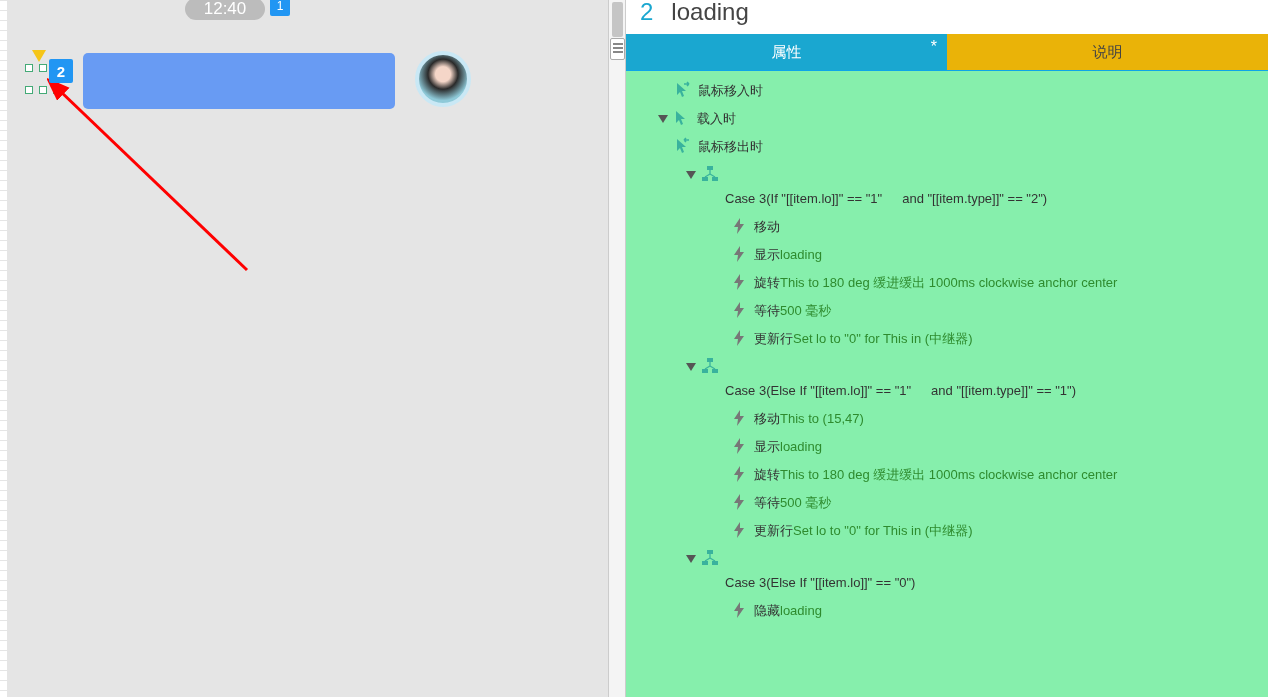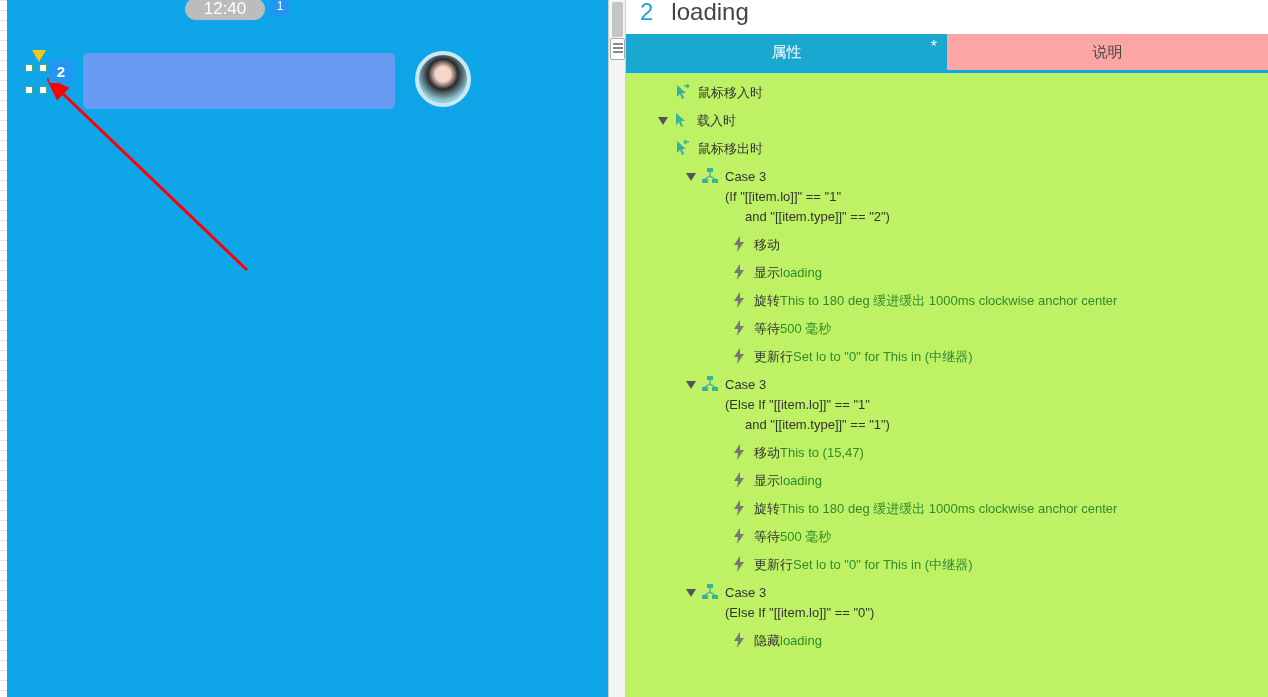--- a/index.html
+++ b/index.html
@@ -1,20 +1,20 @@
 <!DOCTYPE html>
 <html><head>
 <meta charset="utf-8">
 <style>
 * { box-sizing: border-box; margin: 0; padding: 0; }
 body { font-family: "Microsoft YaHei", Arial, sans-serif; font-size: 13px; color: #333; background: #fff; width: 1268px; height: 697px; overflow: hidden; }
 .container { display: flex; width: 100%; height: 100%; }
 
 
-.left { width: 608px; height: 100%; background: #0ea5e9; border-left: 7px solid #f0f0f0; position: relative; }
+.left { width: 608px; height: 100%; background: #e5e5e5; border-left: 7px solid #f0f0f0; position: relative; }
 .left-ruler { background-image: linear-gradient(#fff 0, #fff 100%); position: absolute; left: -7px; top: 0; width: 7px; height: 100%; }
 .left-ruler::before { content: ""; position: absolute; left: 0; top: 0; width: 7px; height: 100%; background: repeating-linear-gradient(#e5e5e5 0 1px, transparent 1px 10px); }
 .timestamp { position: absolute; top: -2px; left: 178px; width: 80px; height: 22px; background: #bcbcbc; border-radius: 11px; color: #fff; font-size: 17px; display: flex; align-items: center; justify-content: center; }
 .blue-badge-1 { position: absolute; top: -4px; left: 263px; width: 20px; height: 20px; background: #2196f3; color: #fff; font-size: 12px; display: flex; align-items: center; justify-content: center; border-radius: 2px; }
 .selection-widget { position: absolute; top: 50px; left: 18px; width: 45px; height: 48px; }
 .sel-tri { position: absolute; top: 0; left: 7px; width: 0; height: 0; border-left: 7px solid transparent; border-right: 7px solid transparent; border-top: 12px solid #f5c518; }
 .sel-handles { position: absolute; left: 0; top: 14px; width: 40px; height: 34px; }
 .sh { position: absolute; width: 8px; height: 8px; border: 1px solid #4a7; background: #fff; }
 .sh.tl { left: 0; top: 0; } .sh.tc { left: 14px; top: 0; } .sh.tr { left: 28px; top: 0; }
 .sh.bl { left: 0; top: 22px; } .sh.bc { left: 14px; top: 22px; } .sh.br { left: 28px; top: 22px; background: #4a7; }
@@ -27,38 +27,38 @@
 .divider { width: 18px; height: 100%; background: #f4f4f4; border-left: 1px solid #ccc; border-right: 1px solid #ccc; position: relative; }
 .scr-thumb { position: absolute; left: 3px; top: 2px; width: 11px; height: 35px; background: #c5c5c5; border-radius: 2px; }
 .collapse-btn { position: absolute; top: 38px; left: 1px; width: 15px; height: 22px; border: 1px solid #aaa; background: #fff; border-radius: 2px; }
 .collapse-btn::after { content: ""; position: absolute; left: 2px; top: 4px; width: 10px; height: 2px; background: #888; box-shadow: 0 4px 0 #888, 0 8px 0 #888; }
 
 
 .right { flex: 1; height: 100%; background: #fff; display: flex; flex-direction: column; }
 .header { display: flex; align-items: center; padding: 0 10px 10px 10px; height: 34px; }
 .hdr-num { color: #1aa7d0; font-size: 24px; margin-right: 18px; margin-left: 4px; }
 .hdr-title { font-size: 24px; color: #444; }
-.tabs { display: flex; border-bottom: 3px solid #0ea5e9; text-align: right; }
+.tabs { display: flex; border-bottom: 1px solid #0ea5e9; text-align: right; }
 .tab { flex: 1; height: 36px; display: flex; align-items: center; justify-content: center; font-size: 15px; position: relative; }
 .tab.active { background: #1aa7d0; color: #fff; }
 .tab.active .dirty { position: absolute; right: 10px; top: 4px; color: #fff; font-size: 16px; }
-.tab.inactive { background: #fca5a5; color: #444; }
-
-.tree-area { flex: 1; overflow-y: auto; background: #bef264; padding: 6px 0 10px 0; }
+.tab.inactive { background: #eab308; color: #444; }
+
+.tree-area { flex: 1; overflow-y: auto; background: #86efac; padding: 6px 0 10px 0; }
 .row { display: flex; align-items: flex-start; padding: 4px 0; line-height: 20px; }
 .indent { display: inline-block; }
 .tw { width: 14px; height: 14px; margin-top: 3px; margin-right: 3px; flex-shrink: 0; }
 .tw.tri { display: inline-flex; align-items: center; justify-content: center; }
 .tw.tri::before { content: ""; display: block; width: 0; height: 0; border-left: 5px solid transparent; border-right: 5px solid transparent; border-top: 8px solid #555; }
 .ico { width: 18px; height: 18px; margin-right: 6px; flex-shrink: 0; display: inline-flex; align-items: center; justify-content: center; }
 .ico-cursor svg, .ico-flow svg, .ico-bolt svg { width: 18px; height: 18px; }
 .txt { color: #333; }
 .txt-cond { color: #333; padding-left: 0; }
 .green { color: #2e8b2e; }
-.multi { display: flex; flex-direction: column; }
+.multi { display: flex; flex-direction: row; margin-top: 24px; }
 </style>
 </head>
 <body>
 
 <div class="container">
 
   <div class="left">
     <div class="left-ruler"></div>
     <div class="timestamp">12:40</div>
     <div class="blue-badge-1">1</div>

